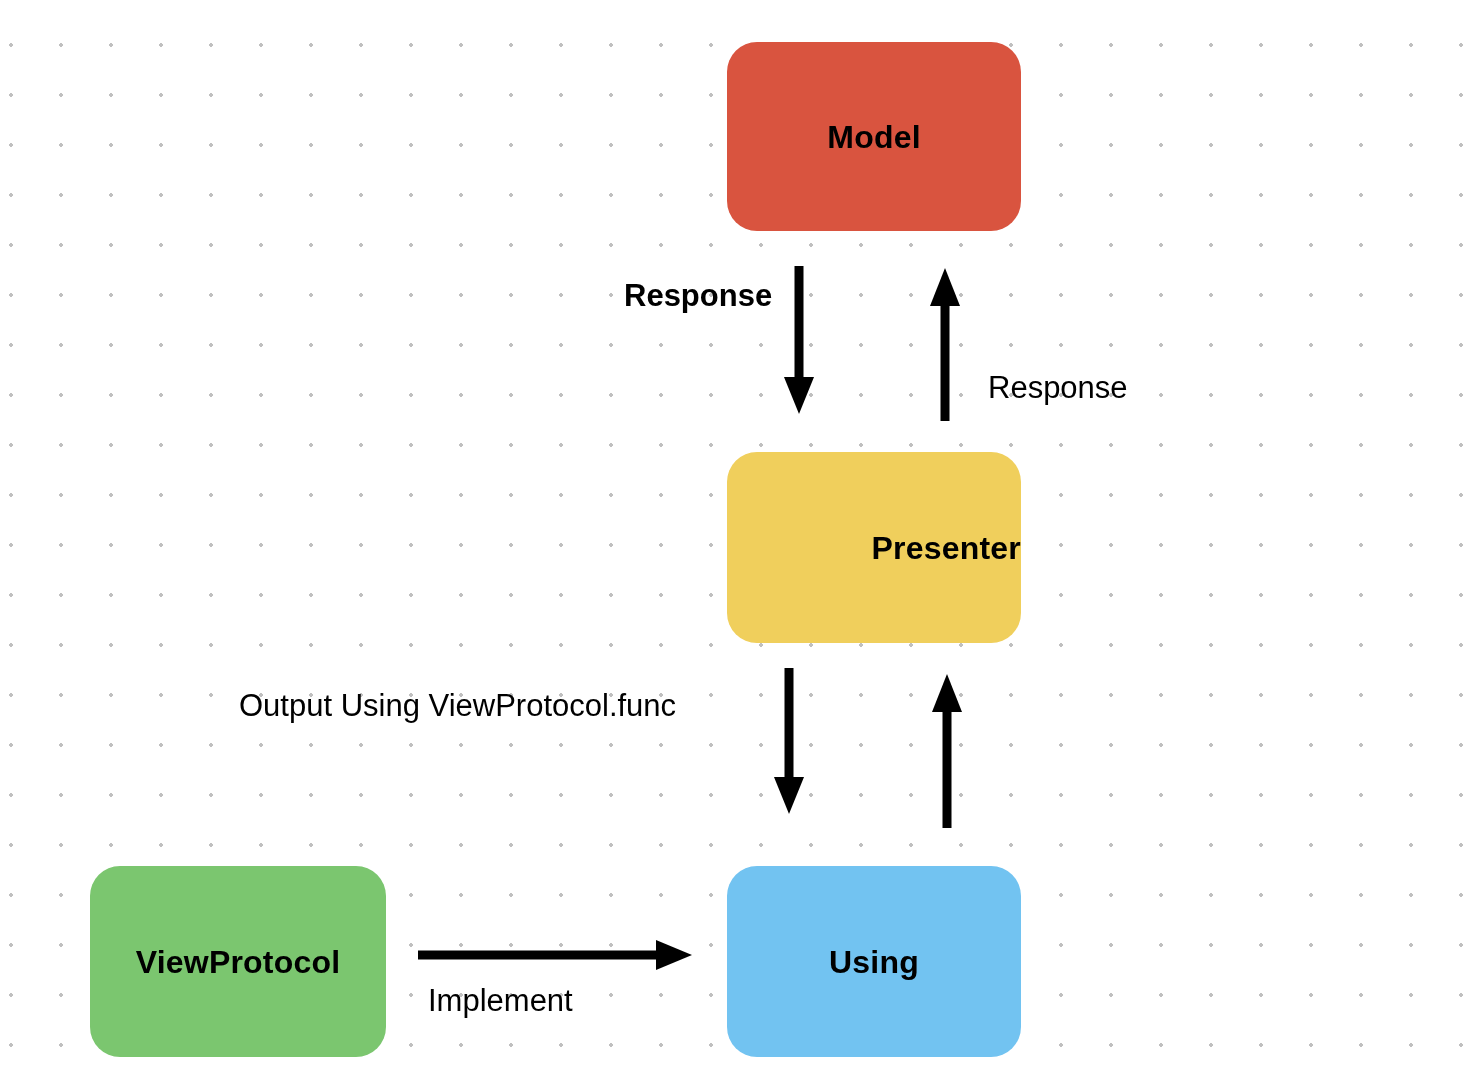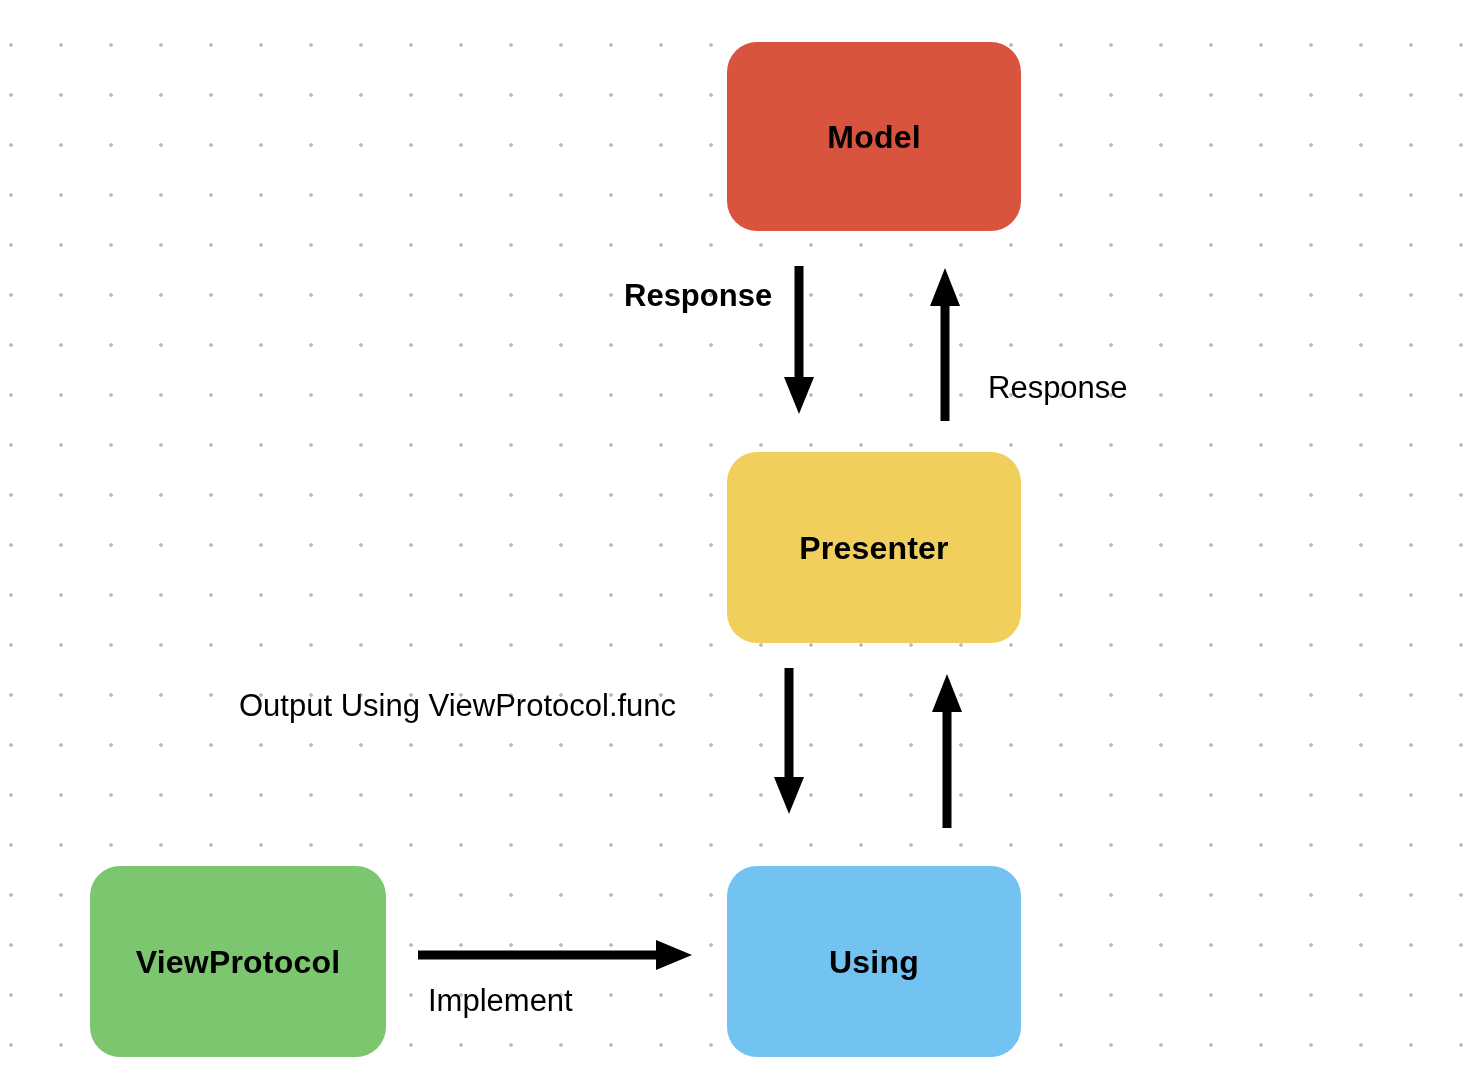--- a/index.html
+++ b/index.html
@@ -90,21 +90,21 @@
 </style>
 </head>
 <body>
 
 <div id="canvas" style="background-color: rgb(255, 255, 255); background-image: radial-gradient(circle, rgb(192, 192, 192) 1.6px, rgba(0, 0, 0, 0) 1.7px); background-size: 50px 50px;">
 
   <div class="node" id="node-model" style="background-color: rgb(217, 84, 63);">
     <span class="node-label">Model</span>
   </div>
 
-  <div class="node" id="node-presenter" style="background-color: rgb(240, 207, 92);">
+  <div class="node" id="node-presenter" style="background-color: rgb(240, 207, 92); justify-content: flex-end;">
     <span class="node-label">Presenter</span>
   </div>
 
   <div class="node" id="node-view" style="background-color: rgb(114, 195, 241);">
     <span class="node-label">Using</span>
   </div>
 
   <div class="node" id="node-viewprotocol" style="background-color: rgb(123, 198, 111);">
     <span class="node-label">ViewProtocol</span>
   </div>

